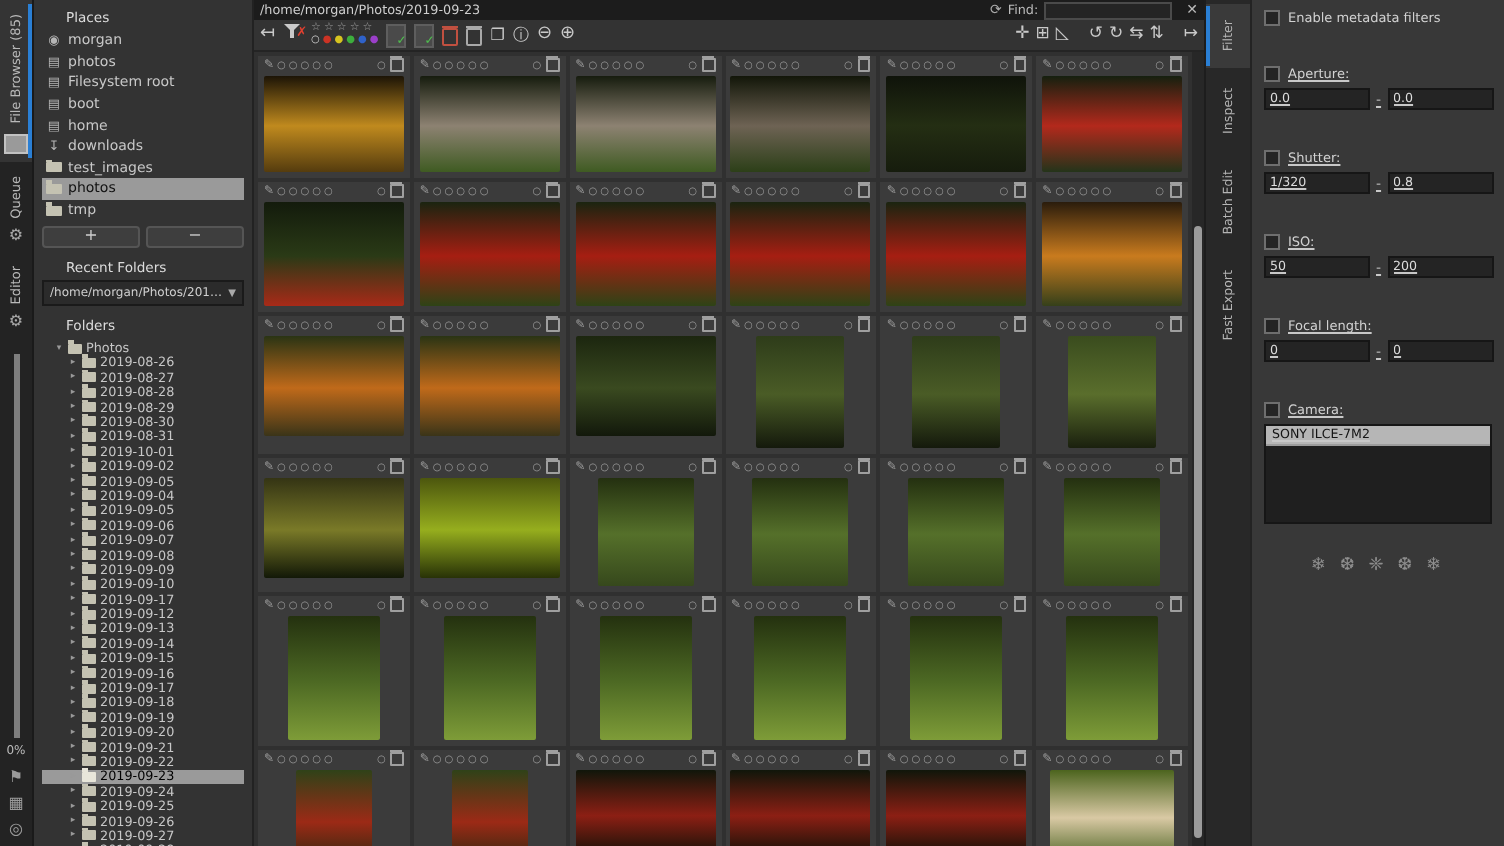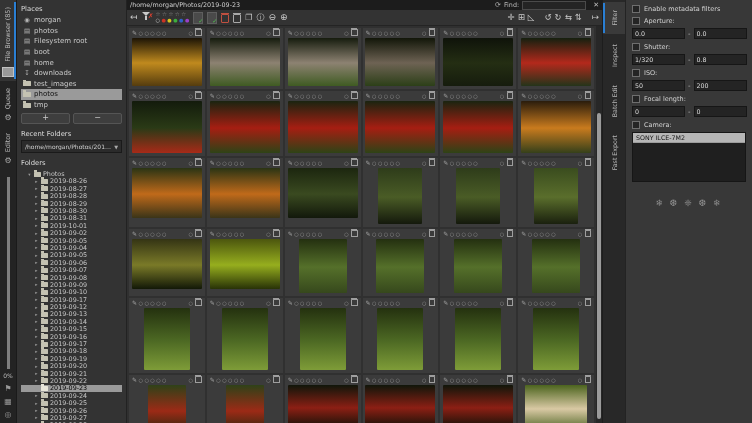--- a/index.html
+++ b/index.html
@@ -17,21 +17,21 @@
   .vtab .gearico{font-size:8px;color:#a9a9a9;margin-top:4px;}
   .vtab .imgico{width:10px;height:8px;background:#9a9a9a;border:1px solid #c2c2c2;margin-top:5px;}
   .lprog-track{width:3px;background:#7e7e7e;margin:8px auto 3px;height:196px;}
   .lprog-label{text-align:center;font-size:6px;color:#bbb;}
   .lbot{display:flex;flex-direction:column;align-items:center;gap:5px;padding:6px 0 4px;}
   .lbot span{font-size:8px;color:#9a9a9a;line-height:8px;}
 
   
   .lpanel{width:110px;background:#333;border-right:1px solid #222;display:flex;flex-direction:column;
           padding:3px 4px 0 4px;box-sizing:border-box;overflow:hidden;}
-  .sechdr{color:#ddd;font-size:6.8px;margin:2px 0 2px;}
+  .sechdr{color:#ddd;font-size:6.8px;margin:2px 12px 2px;}
   .places-list{display:flex;flex-direction:column;}
   .place{display:flex;align-items:center;gap:3px;height:10.6px;padding-left:2px;cursor:default;}
   .place .pic{width:8px;text-align:center;font-size:6.5px;color:#b5b5b5;flex:none;}
   .place.selected{background:#9a9a9a;color:#111;}
   .place.selected .pic{color:#333;}
   .pm-row{display:flex;gap:3px;margin:3px 0 4px;}
   .pmbtn{flex:1;height:9px;background:#3e3e3e;border:1px solid #555;text-align:center;line-height:8px;
          color:#ccc;font-size:8px;border-radius:2px;}
   .combo{height:11px;background:#2b2b2b;border:1px solid #1a1a1a;display:flex;align-items:center;
          padding:0 3px;gap:2px;margin-bottom:4px;}
@@ -107,21 +107,21 @@
   .rtab .vlabel{writing-mode:vertical-rl;transform:rotate(180deg);font-size:6.3px;color:#b5b5b5;white-space:nowrap;}
   .rtab.active{background:#3a3a3a;}
   .rtab.active::before{content:'';position:absolute;left:0;top:1px;bottom:1px;width:2px;background:#2a7fd4;}
 
   
   .rpanel{width:127px;background:#383838;border-left:1px solid #232323;padding:5px 6px;box-sizing:border-box;
           display:flex;flex-direction:column;overflow:hidden;}
   .cbrow{display:flex;align-items:flex-end;gap:4px;}
   .cb{width:6px;height:6px;background:#242424;border:1px solid #6e6e6e;flex:none;}
   .cblabel{font-size:6.5px;color:#d2d2d2;white-space:nowrap;}
-  .grp{margin-top:4px;}
+  .grp{margin-top:20px;text-decoration:underline;}
   .rng{display:flex;align-items:center;gap:3px;margin-top:3px;}
   .rg{width:47px;height:9px;background:#242424;border:1px solid #161616;color:#ddd;
       font:6.3px "DejaVu Sans",sans-serif;padding:0 2px;}
   .rngsep{color:#bbb;}
   .lst{margin-top:3px;background:#1f1f1f;border:1px solid #161616;overflow:hidden;}
   .opt{background:#b6b6b6;color:#151515;font-size:6.3px;padding:1px 3px;border-bottom:1px solid #9c9c9c;}
   .lst.ev{height:44px;}
   .lst.cam{height:48px;}
   .lst.lens{height:44px;}
   .lst.ft{height:50px;}

